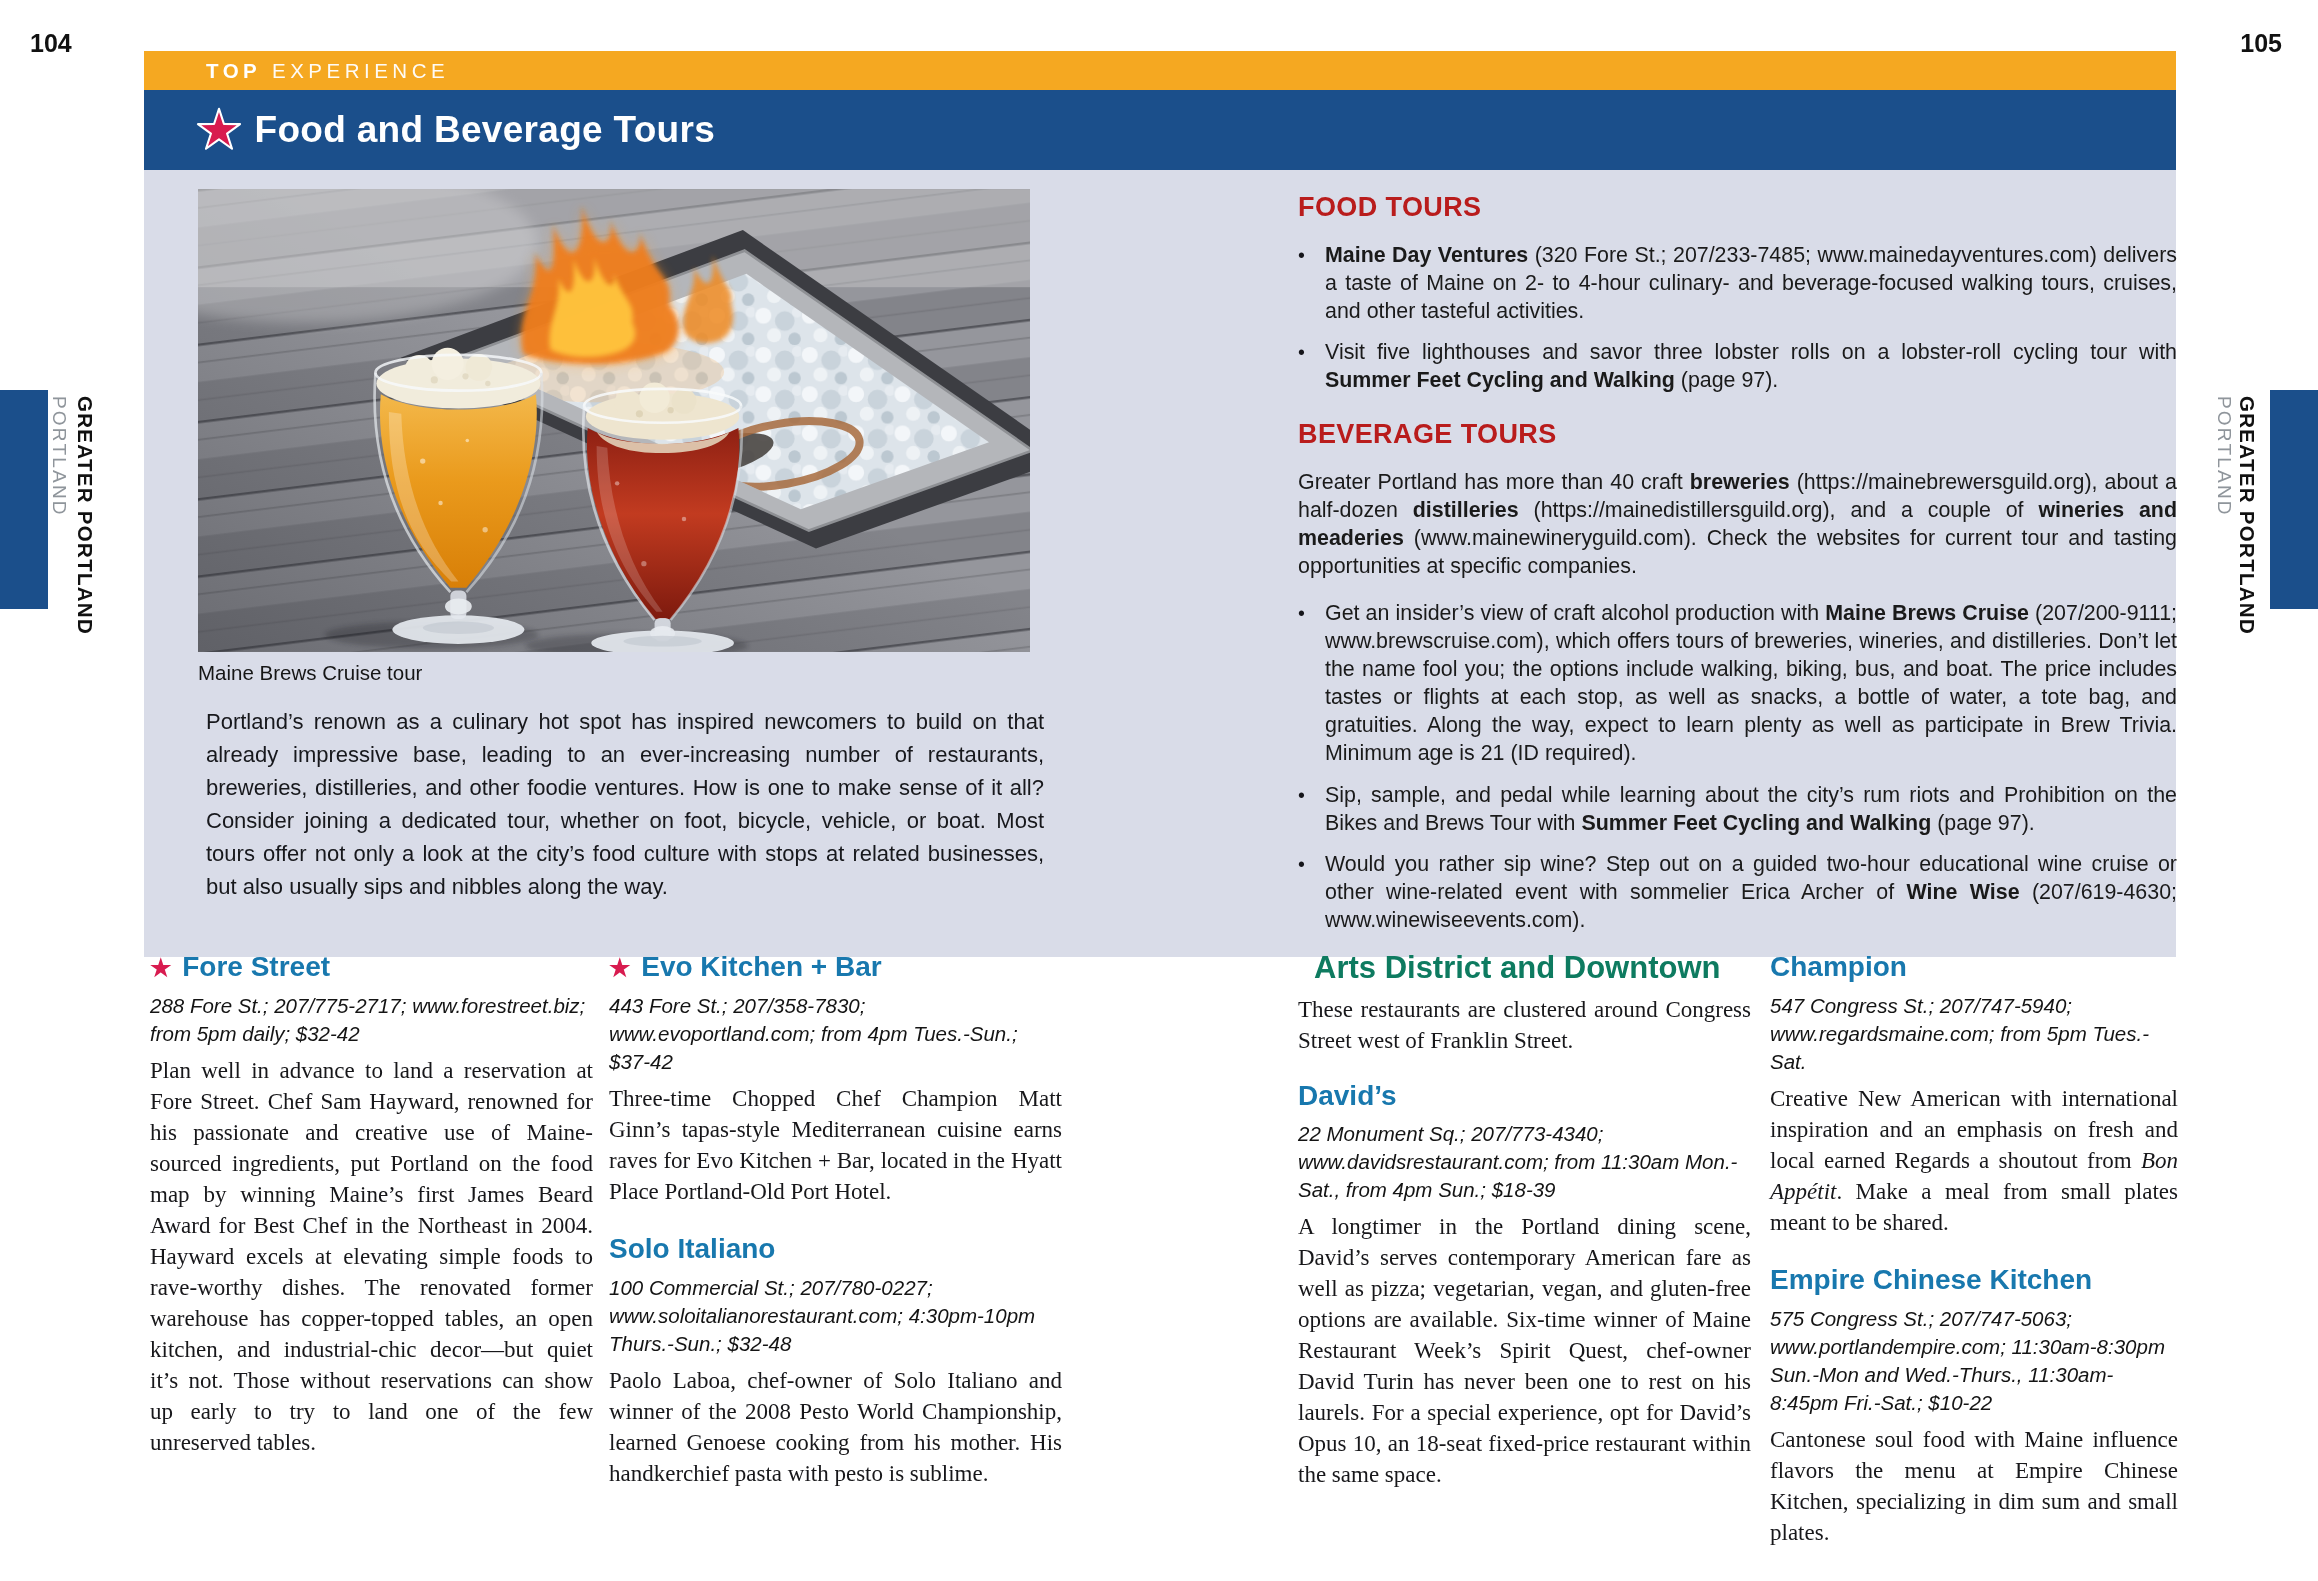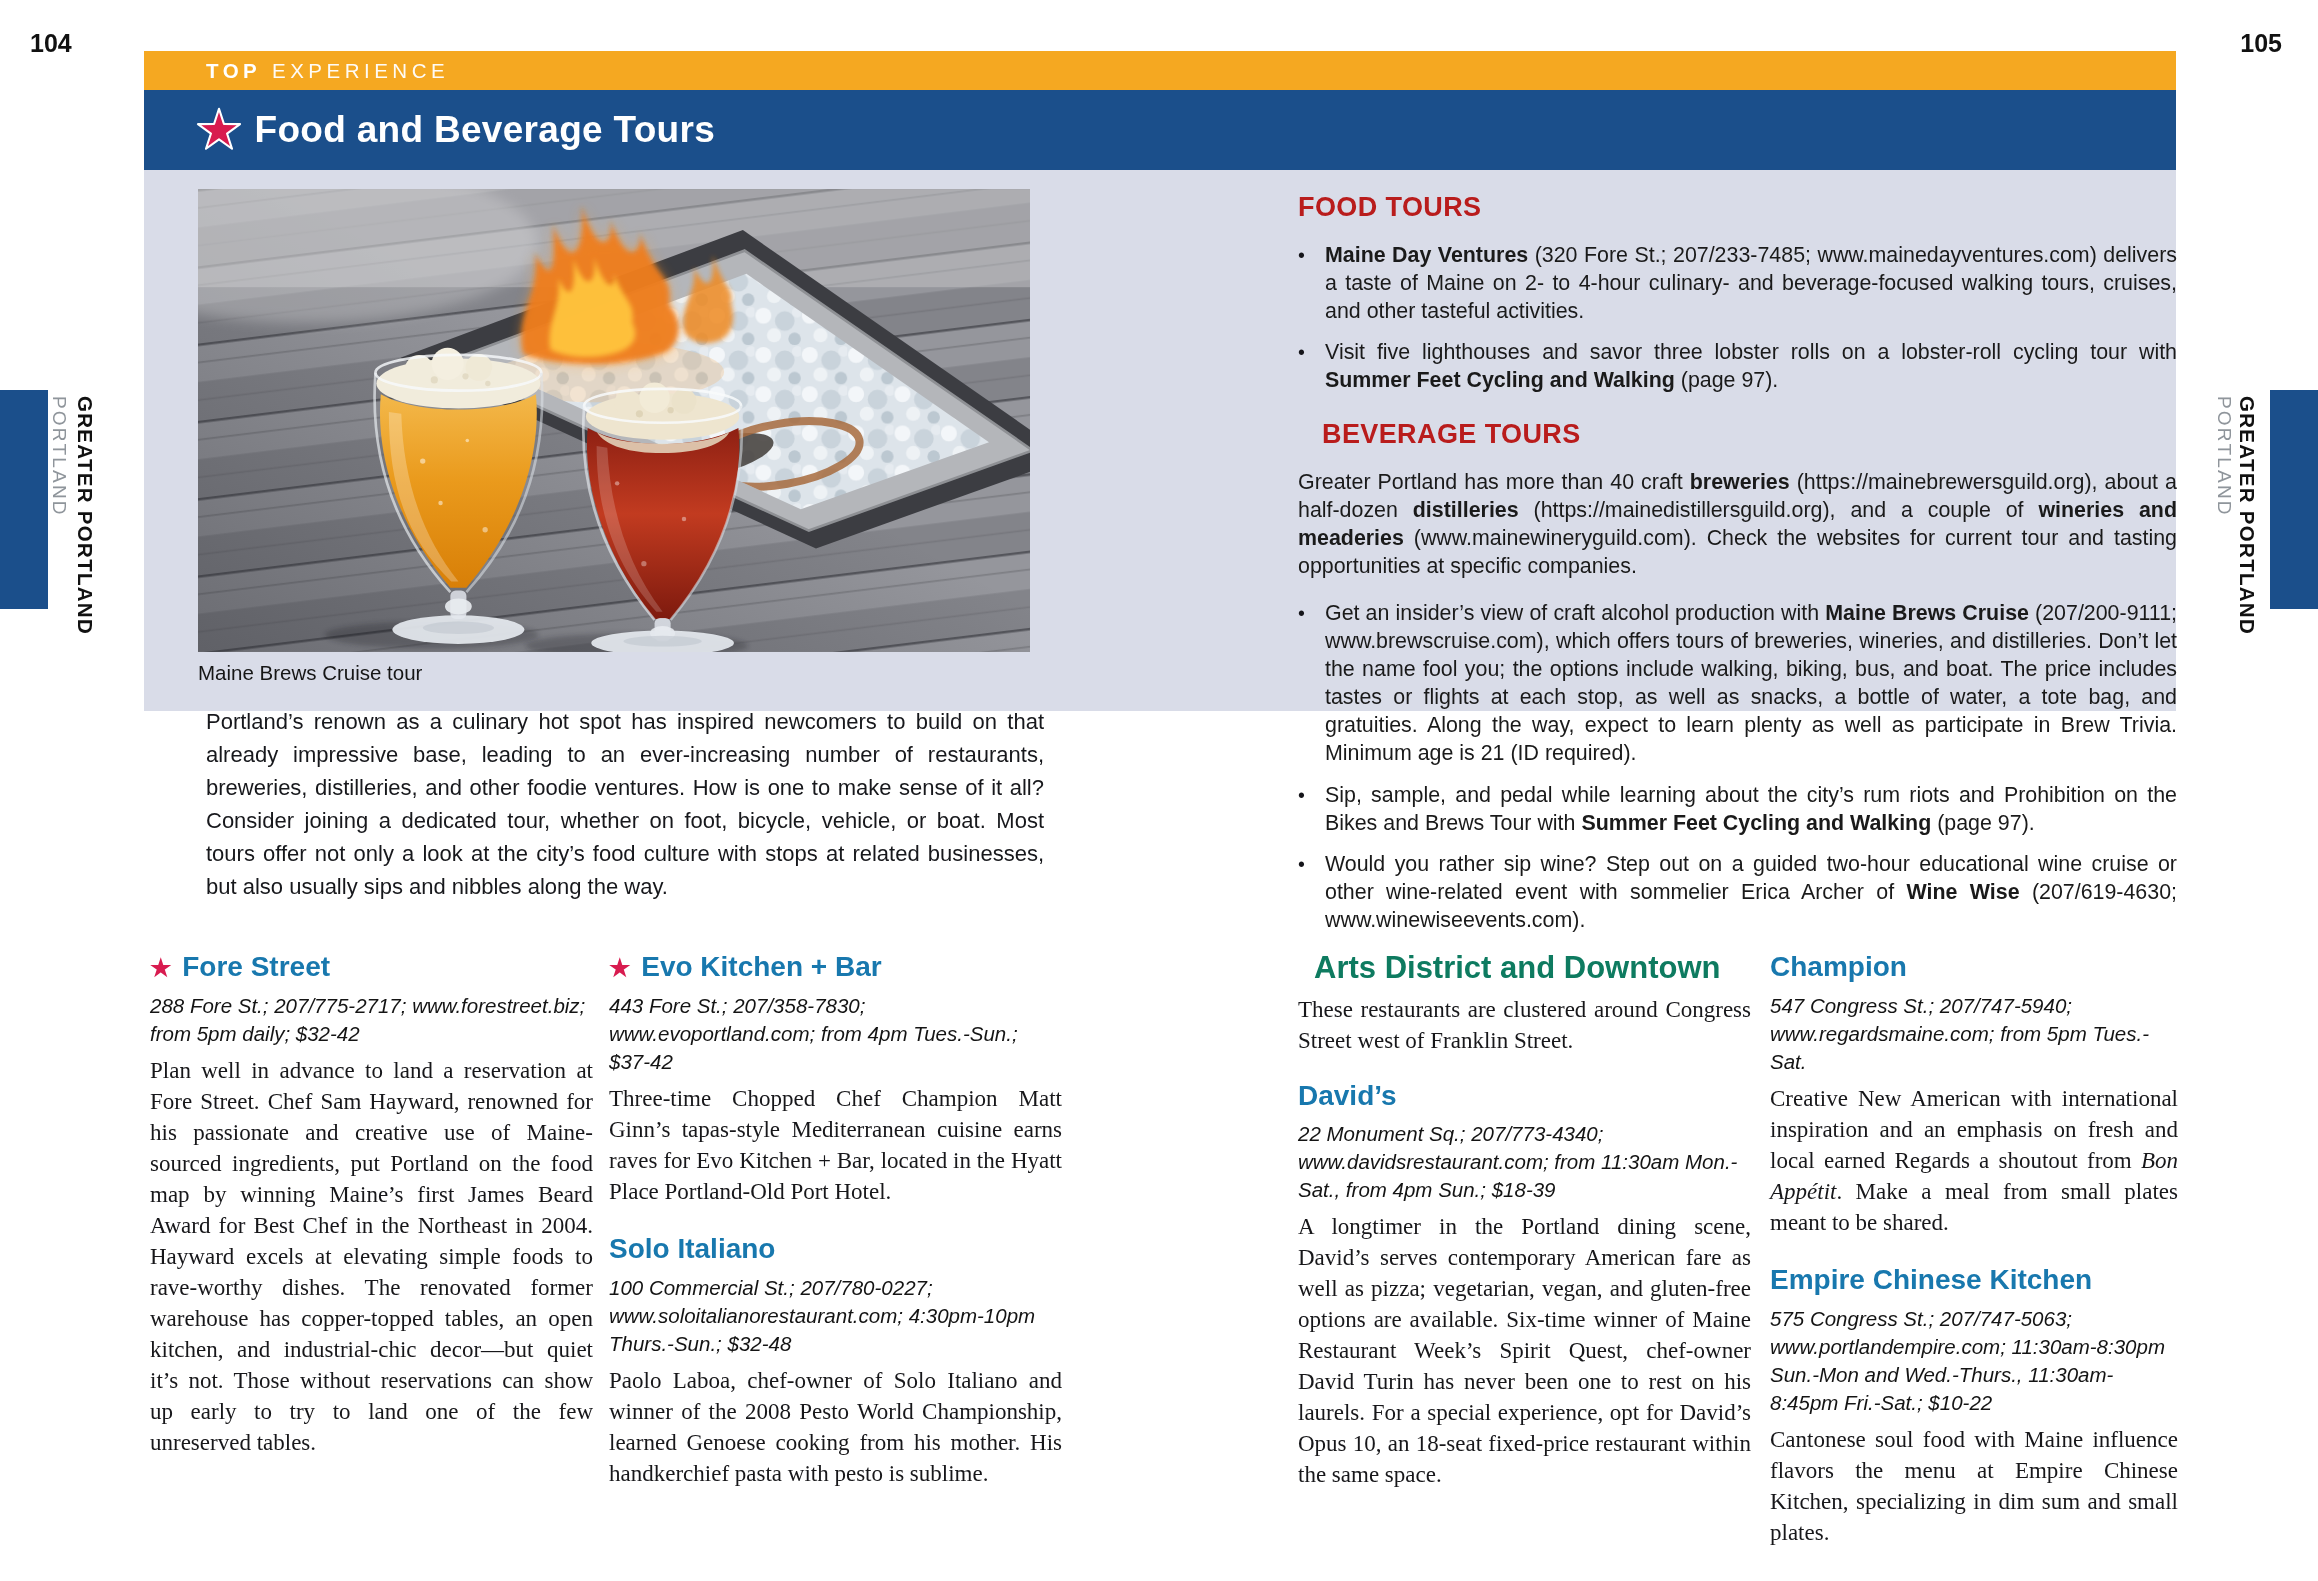--- a/index.html
+++ b/index.html
@@ -25,30 +25,30 @@
   .band-yellow{position:absolute;left:144px;top:51px;width:2032px;height:39px;background:var(--banner_yellow);
                display:flex;align-items:center;}
   .kick{margin-left:62px;color:#fff;font-size:20.5px;letter-spacing:4.5px;}
   .kick .kb{font-weight:700;}
   .kick .kr{font-weight:400;margin-left:10.7px;opacity:.96;}
   .band-blue{position:absolute;left:144px;top:90px;width:2032px;height:80px;background:var(--banner_blue);
              display:flex;align-items:center;}
   .banner-star{margin-left:52px;flex:0 0 auto;}
   .banner-title{color:#fff;font-size:37px;font-weight:700;margin-left:12.5px;letter-spacing:0.3px;}
   
-  .panel{position:absolute;left:144px;top:170px;width:2032px;height:541px;background:var(--panel);}
+  .panel{position:absolute;left:144px;top:170px;width:2032px;height:787px;background:var(--panel);}
   .photo{position:absolute;left:54px;top:19px;width:832px;height:463px;overflow:hidden;background:#8b8c92;}
   .caption{position:absolute;left:54px;top:491px;font-size:20.5px;color:#161616;}
   .intro{position:absolute;left:62px;top:535px;width:838px;margin:0;font-size:22px;line-height:33px;
          text-align:justify;color:#17181c;}
   
   .tours-col{position:absolute;left:1298px;top:194px;width:879px;}
   .tours-col h2{font-family:"Liberation Sans",sans-serif;font-size:27px;font-weight:700;color:#b91c1c;
                 margin:0 0 19.6px 0;line-height:1;letter-spacing:0.4px;}
-  .tours-col h2.mt{margin-top:27px;margin-left:24px;}
+  .tours-col h2.mt{margin-top:27px;}
   .tour-intro{margin:0 0 19.6px 0;font-size:21.4px;line-height:28px;text-align:justify;}
   .bullet{display:flex;margin:0 0 13.4px 0;}
   .dot{flex:0 0 27px;font-size:19.6px;line-height:28px;color:#15151a;}
   .btxt{flex:1;margin:0;font-size:21.4px;line-height:28px;text-align:justify;}
   .b{font-weight:700;}
   .i{font-style:italic;}
   
   .lcol{position:absolute;top:952px;}
   #col1{left:150px;width:443px;}
   #col2{left:609px;width:453px;}

